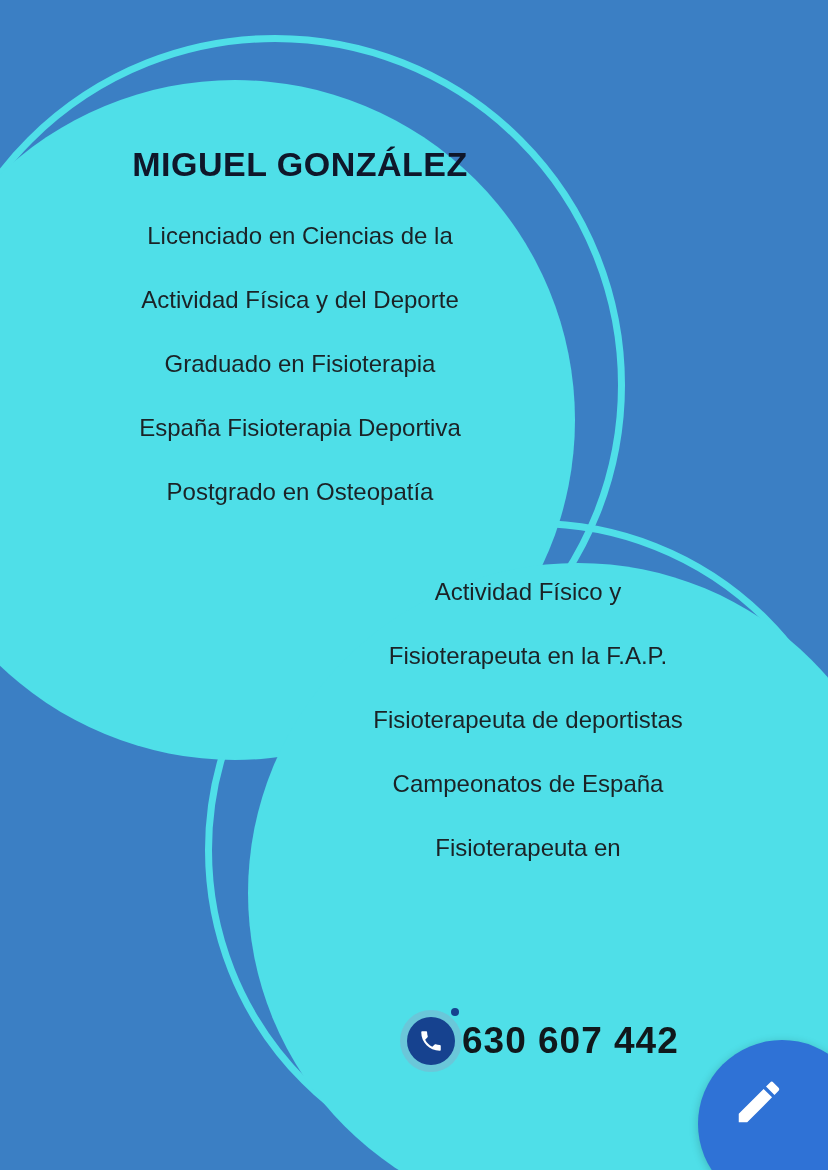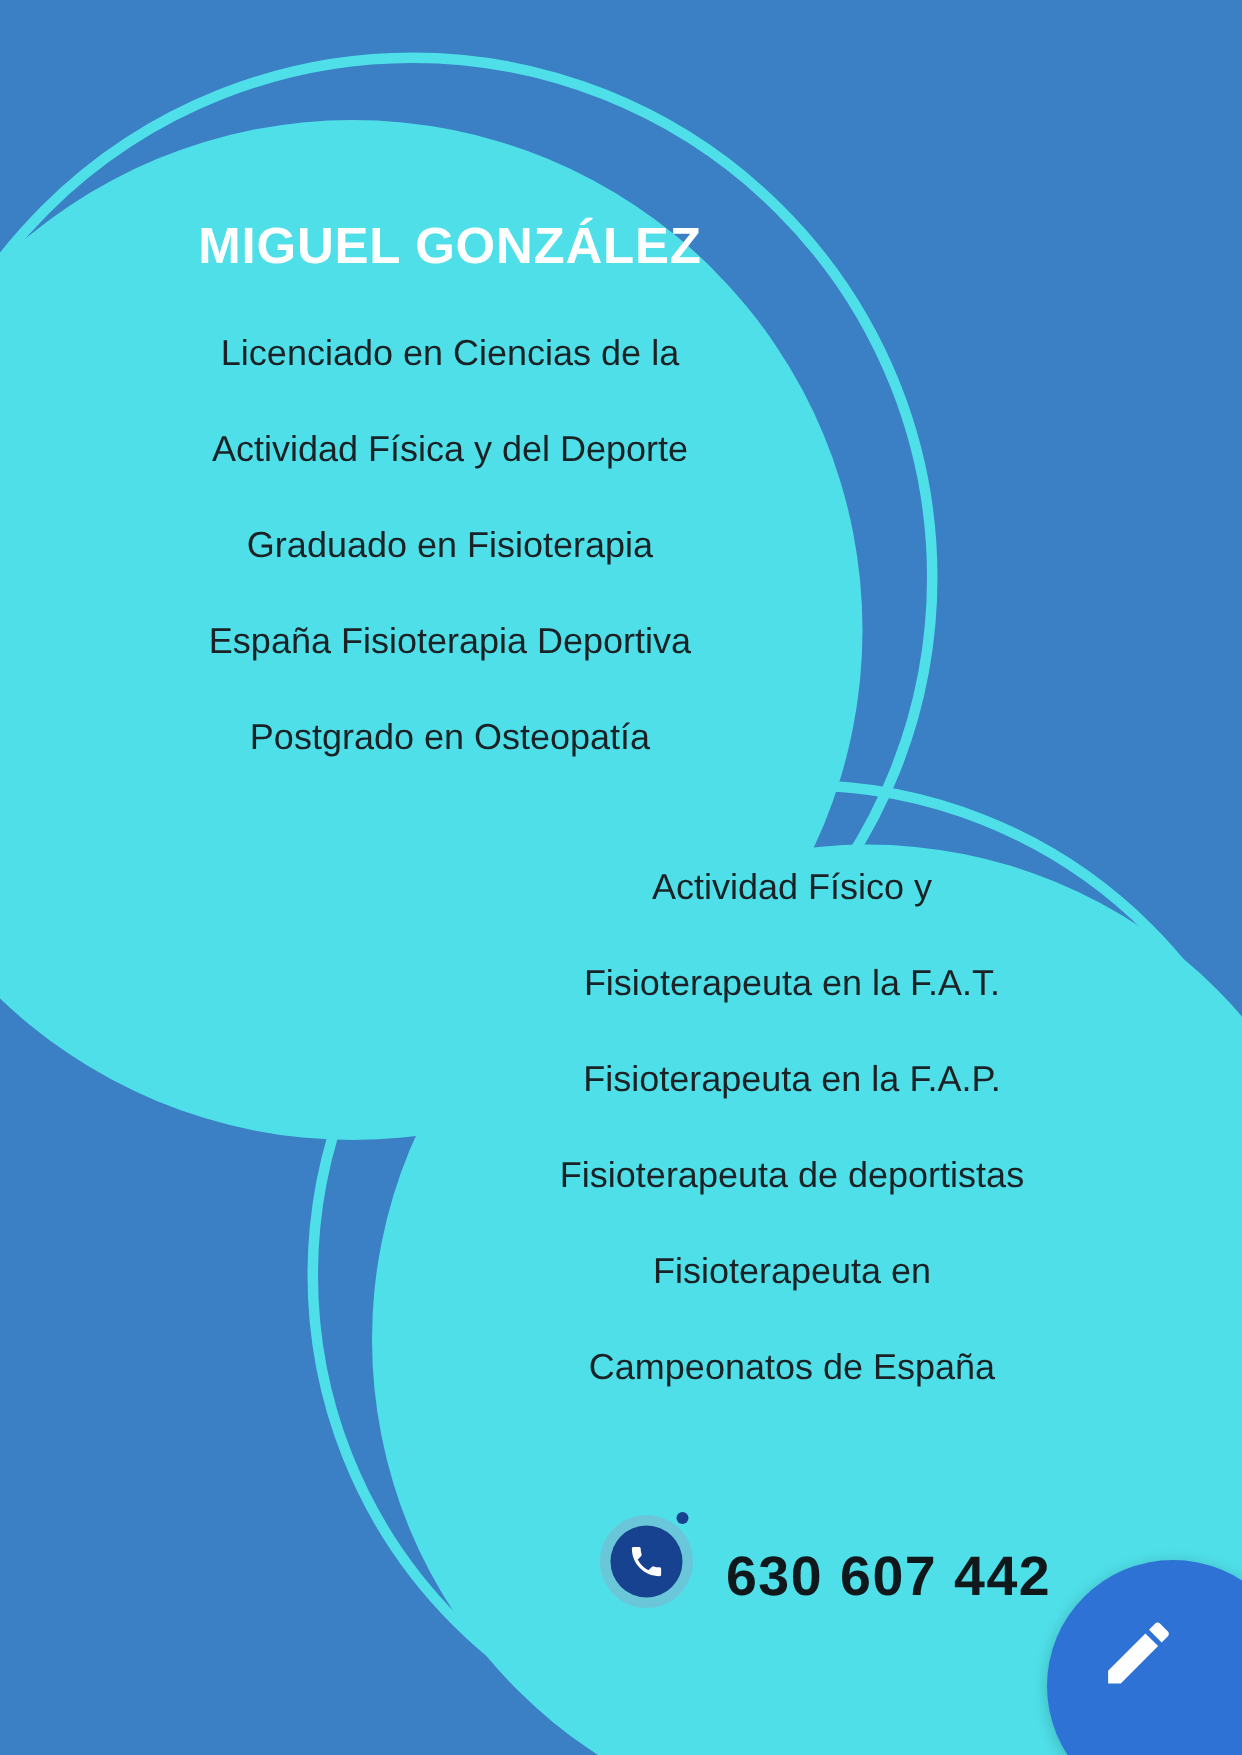--- a/index.html
+++ b/index.html
@@ -79,38 +79,37 @@
     left: 228px;
     top: 560px;
     width: 600px;
   }
 
   .name {
     font-size: 34px;
     font-weight: bold;
     letter-spacing: 0.5px;
     margin-bottom: 20px;
-    color: #ffffff;
+    color: #0f172a;
   }
 
   .line {
     font-size: 24px;
     line-height: 64px;
     color: #1b2226;
     white-space: nowrap;
   }
 
   
   .phone-row {
     position: absolute;
     left: 400px;
     top: 1010px;
     display: flex;
-    align-items: flex-end;
-    gap: 22px;
+    align-items: center;
   }
   .phone-badge {
     position: relative;
     width: 62px;
     height: 62px;
     display: flex;
     align-items: center;
     justify-content: center;
   }
   .phone-badge .halo {
@@ -187,25 +186,24 @@
     <div class="name">MIGUEL GONZÁLEZ</div>
     <div class="line">Licenciado en Ciencias de la</div>
     <div class="line">Actividad Física y del Deporte</div>
     <div class="line">Graduado en Fisioterapia</div>
     <div class="line">España Fisioterapia Deportiva</div>
     <div class="line">Postgrado en Osteopatía</div>
   </div>
 
   <div class="block block-bottom">
     <div class="line">Actividad Físico y</div>
-    <div class="line">Fisioterapeuta en la F.A.T.</div>
     <div class="line">Fisioterapeuta en la F.A.P.</div>
     <div class="line">Fisioterapeuta de deportistas</div>
+    <div class="line">Campeonatos de España</div>
     <div class="line">Fisioterapeuta en</div>
-    <div class="line">Campeonatos de España</div>
   </div>
 
   <div class="phone-row">
     <div class="phone-badge">
       <div class="halo"></div>
       <div class="dot"></div>
       <div class="disc">
         <svg viewBox="0 0 24 24" aria-hidden="true">
           <path fill="#ffffff" d="M6.6 10.8c1.4 2.8 3.8 5.1 6.6 6.6l2.2-2.2c.3-.3.7-.4 1-.2 1.1.4 2.3.6 3.6.6.6 0 1 .4 1 1V20c0 .6-.4 1-1 1C10.6 21 3 13.4 3 4c0-.6.4-1 1-1h3.4c.6 0 1 .4 1 1 0 1.2.2 2.4.6 3.6.1.3 0 .7-.2 1l-2.2 2.2z"></path>
         </svg>

